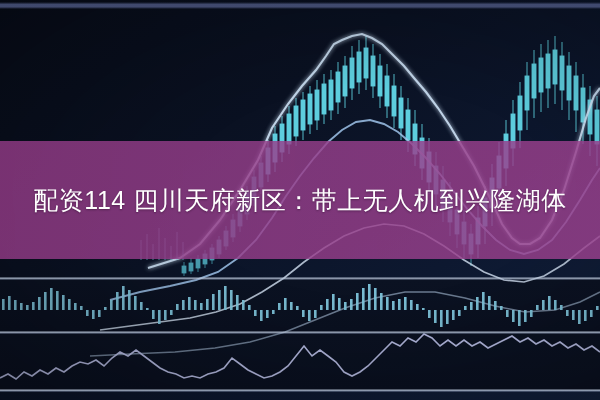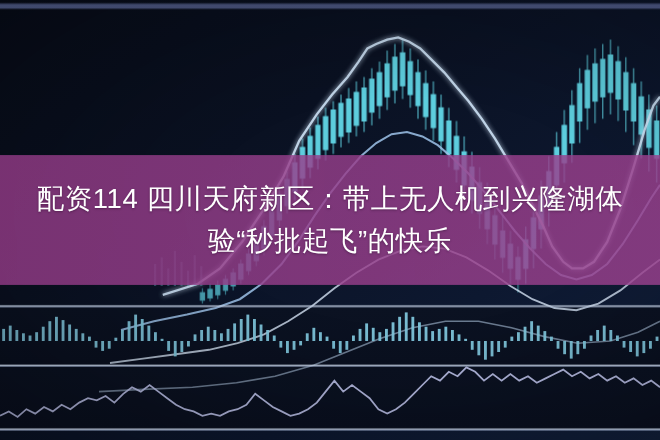--- a/index.html
+++ b/index.html
@@ -431,16 +431,15 @@
   <div class="vignette"></div>
 
   <div id="top-strip"></div>
 
   <div class="panel-rule" id="rule-macd-top"></div>
   <div class="panel-rule" id="rule-macd-bot"></div>
   <div class="panel-rule" id="rule-line-bot"></div>
 
   <div id="headline-band">
     <div class="headline-line">配资114 四川天府新区：带上无人机到兴隆湖体</div>
-    <div class="headline-line">验“秒批起飞”的快乐</div>
   </div>
 
 </div>
 
 </body></html>

